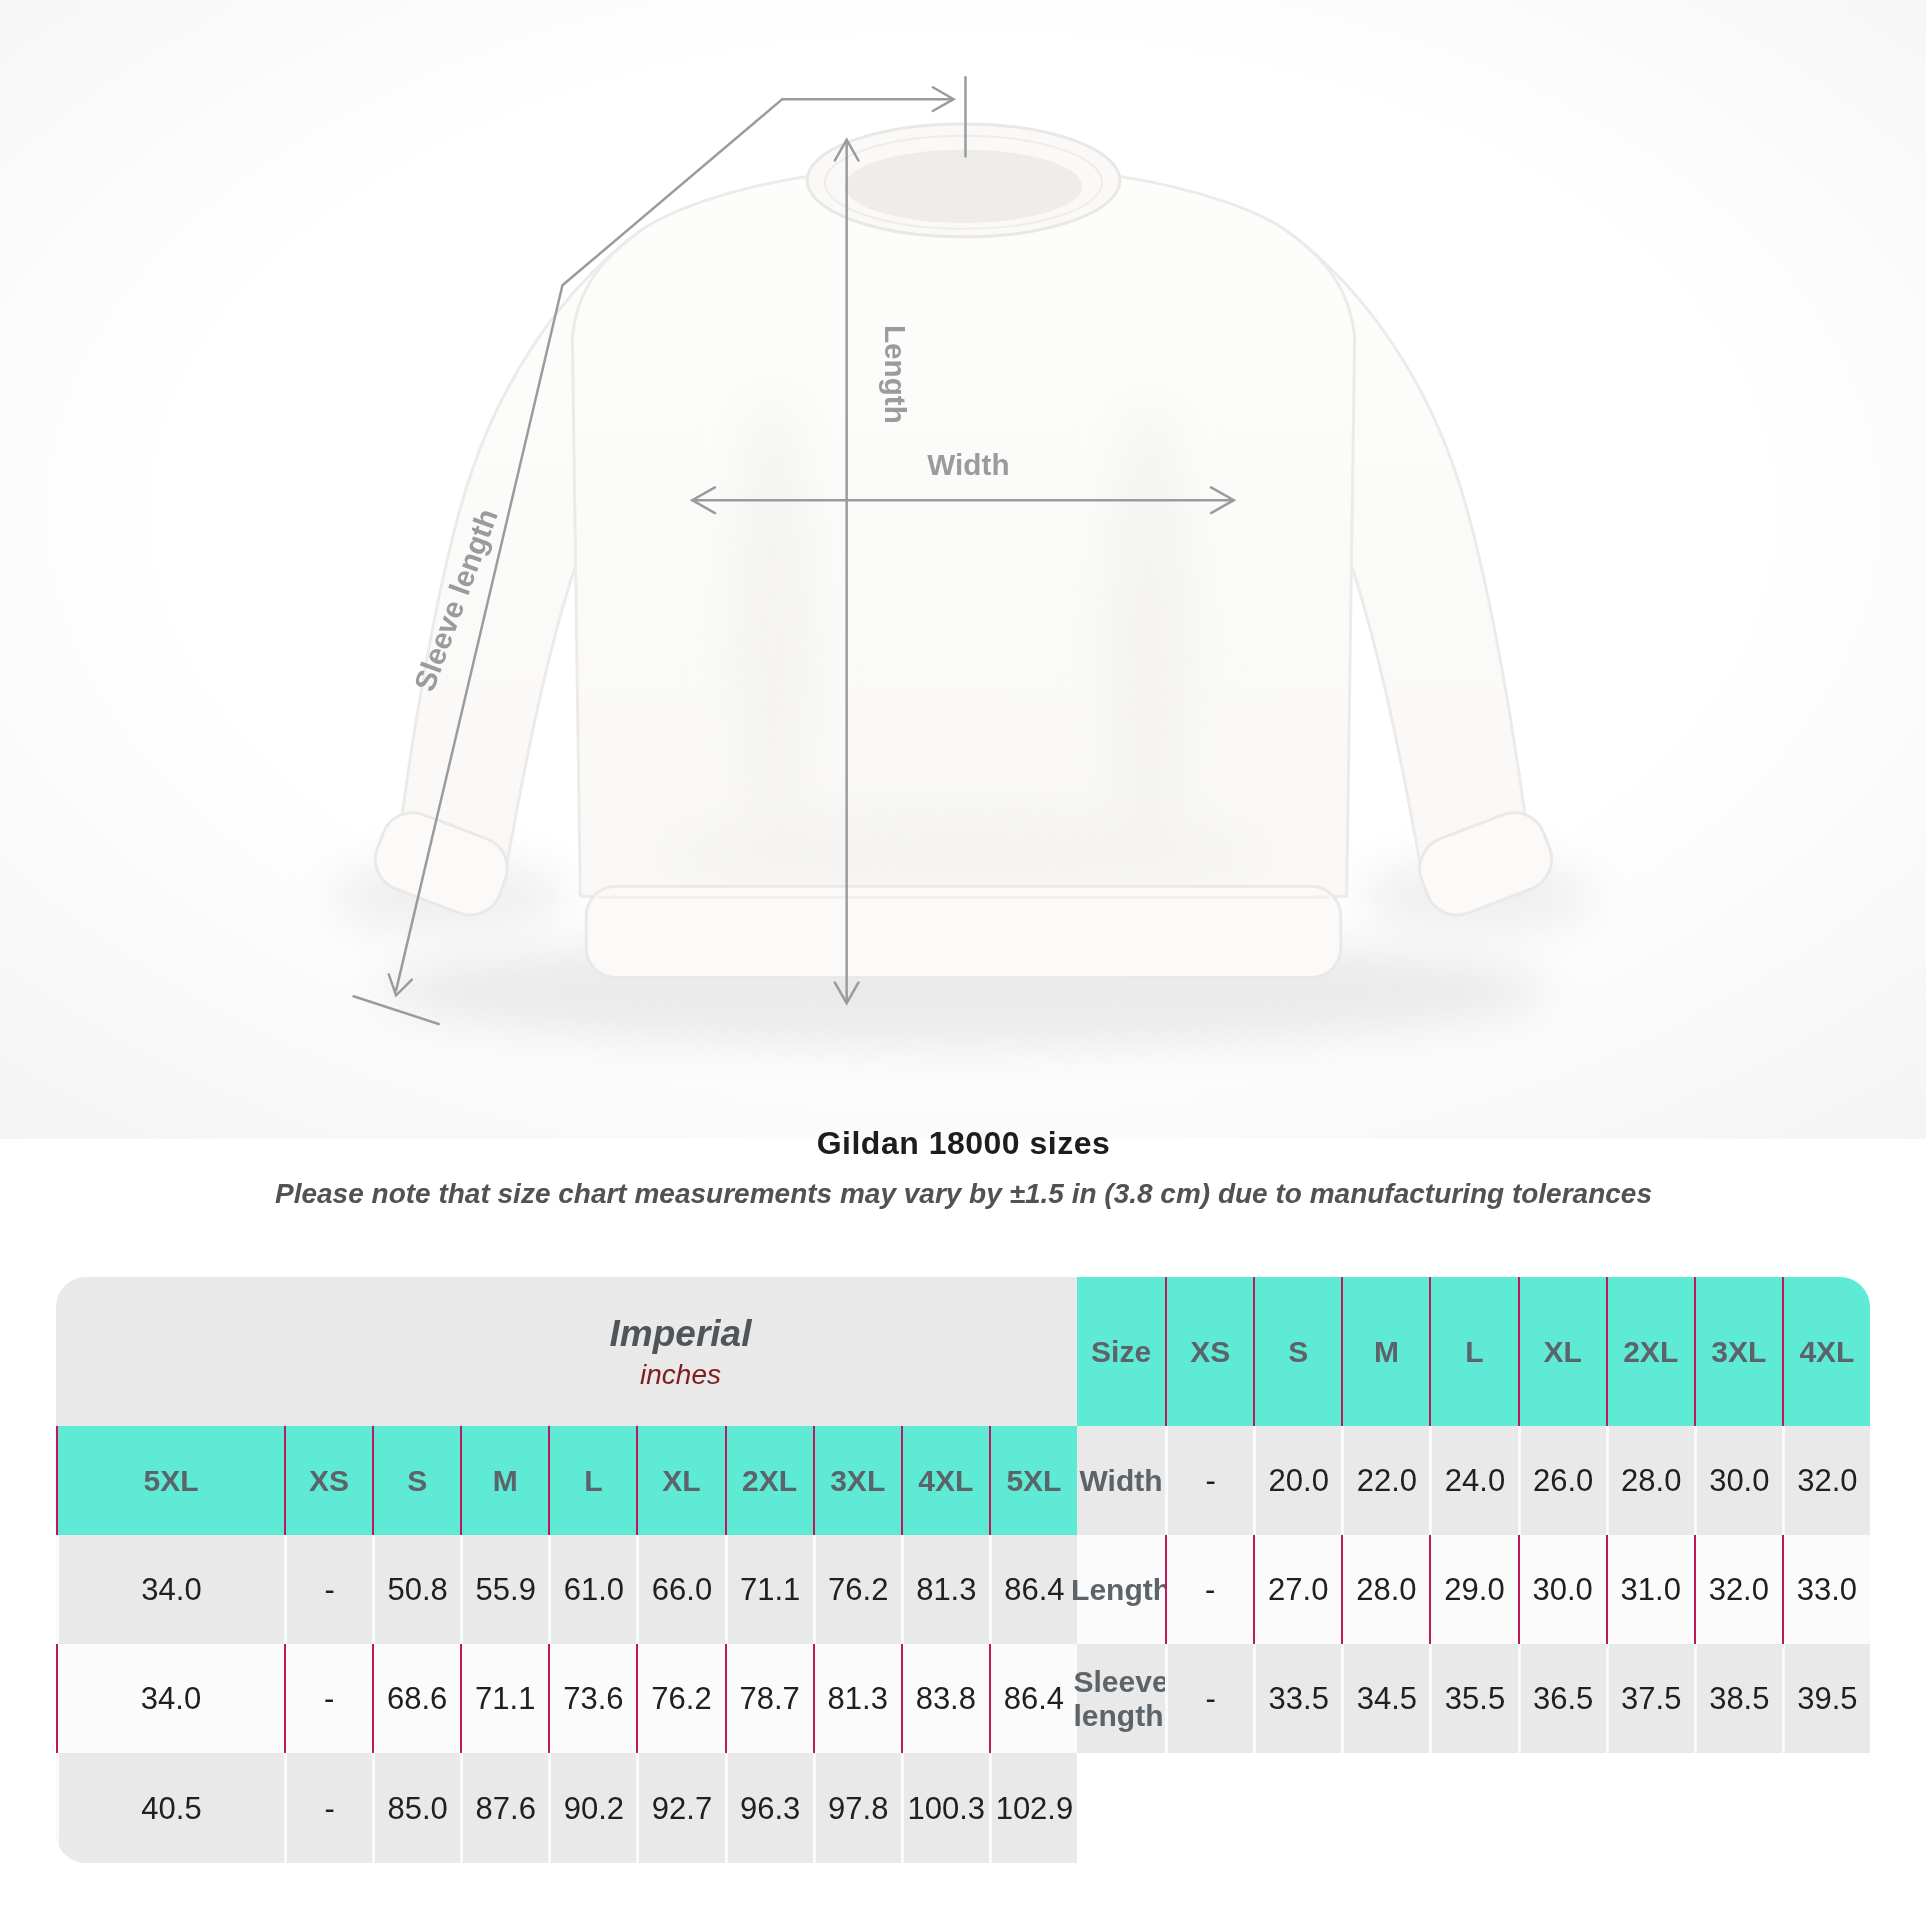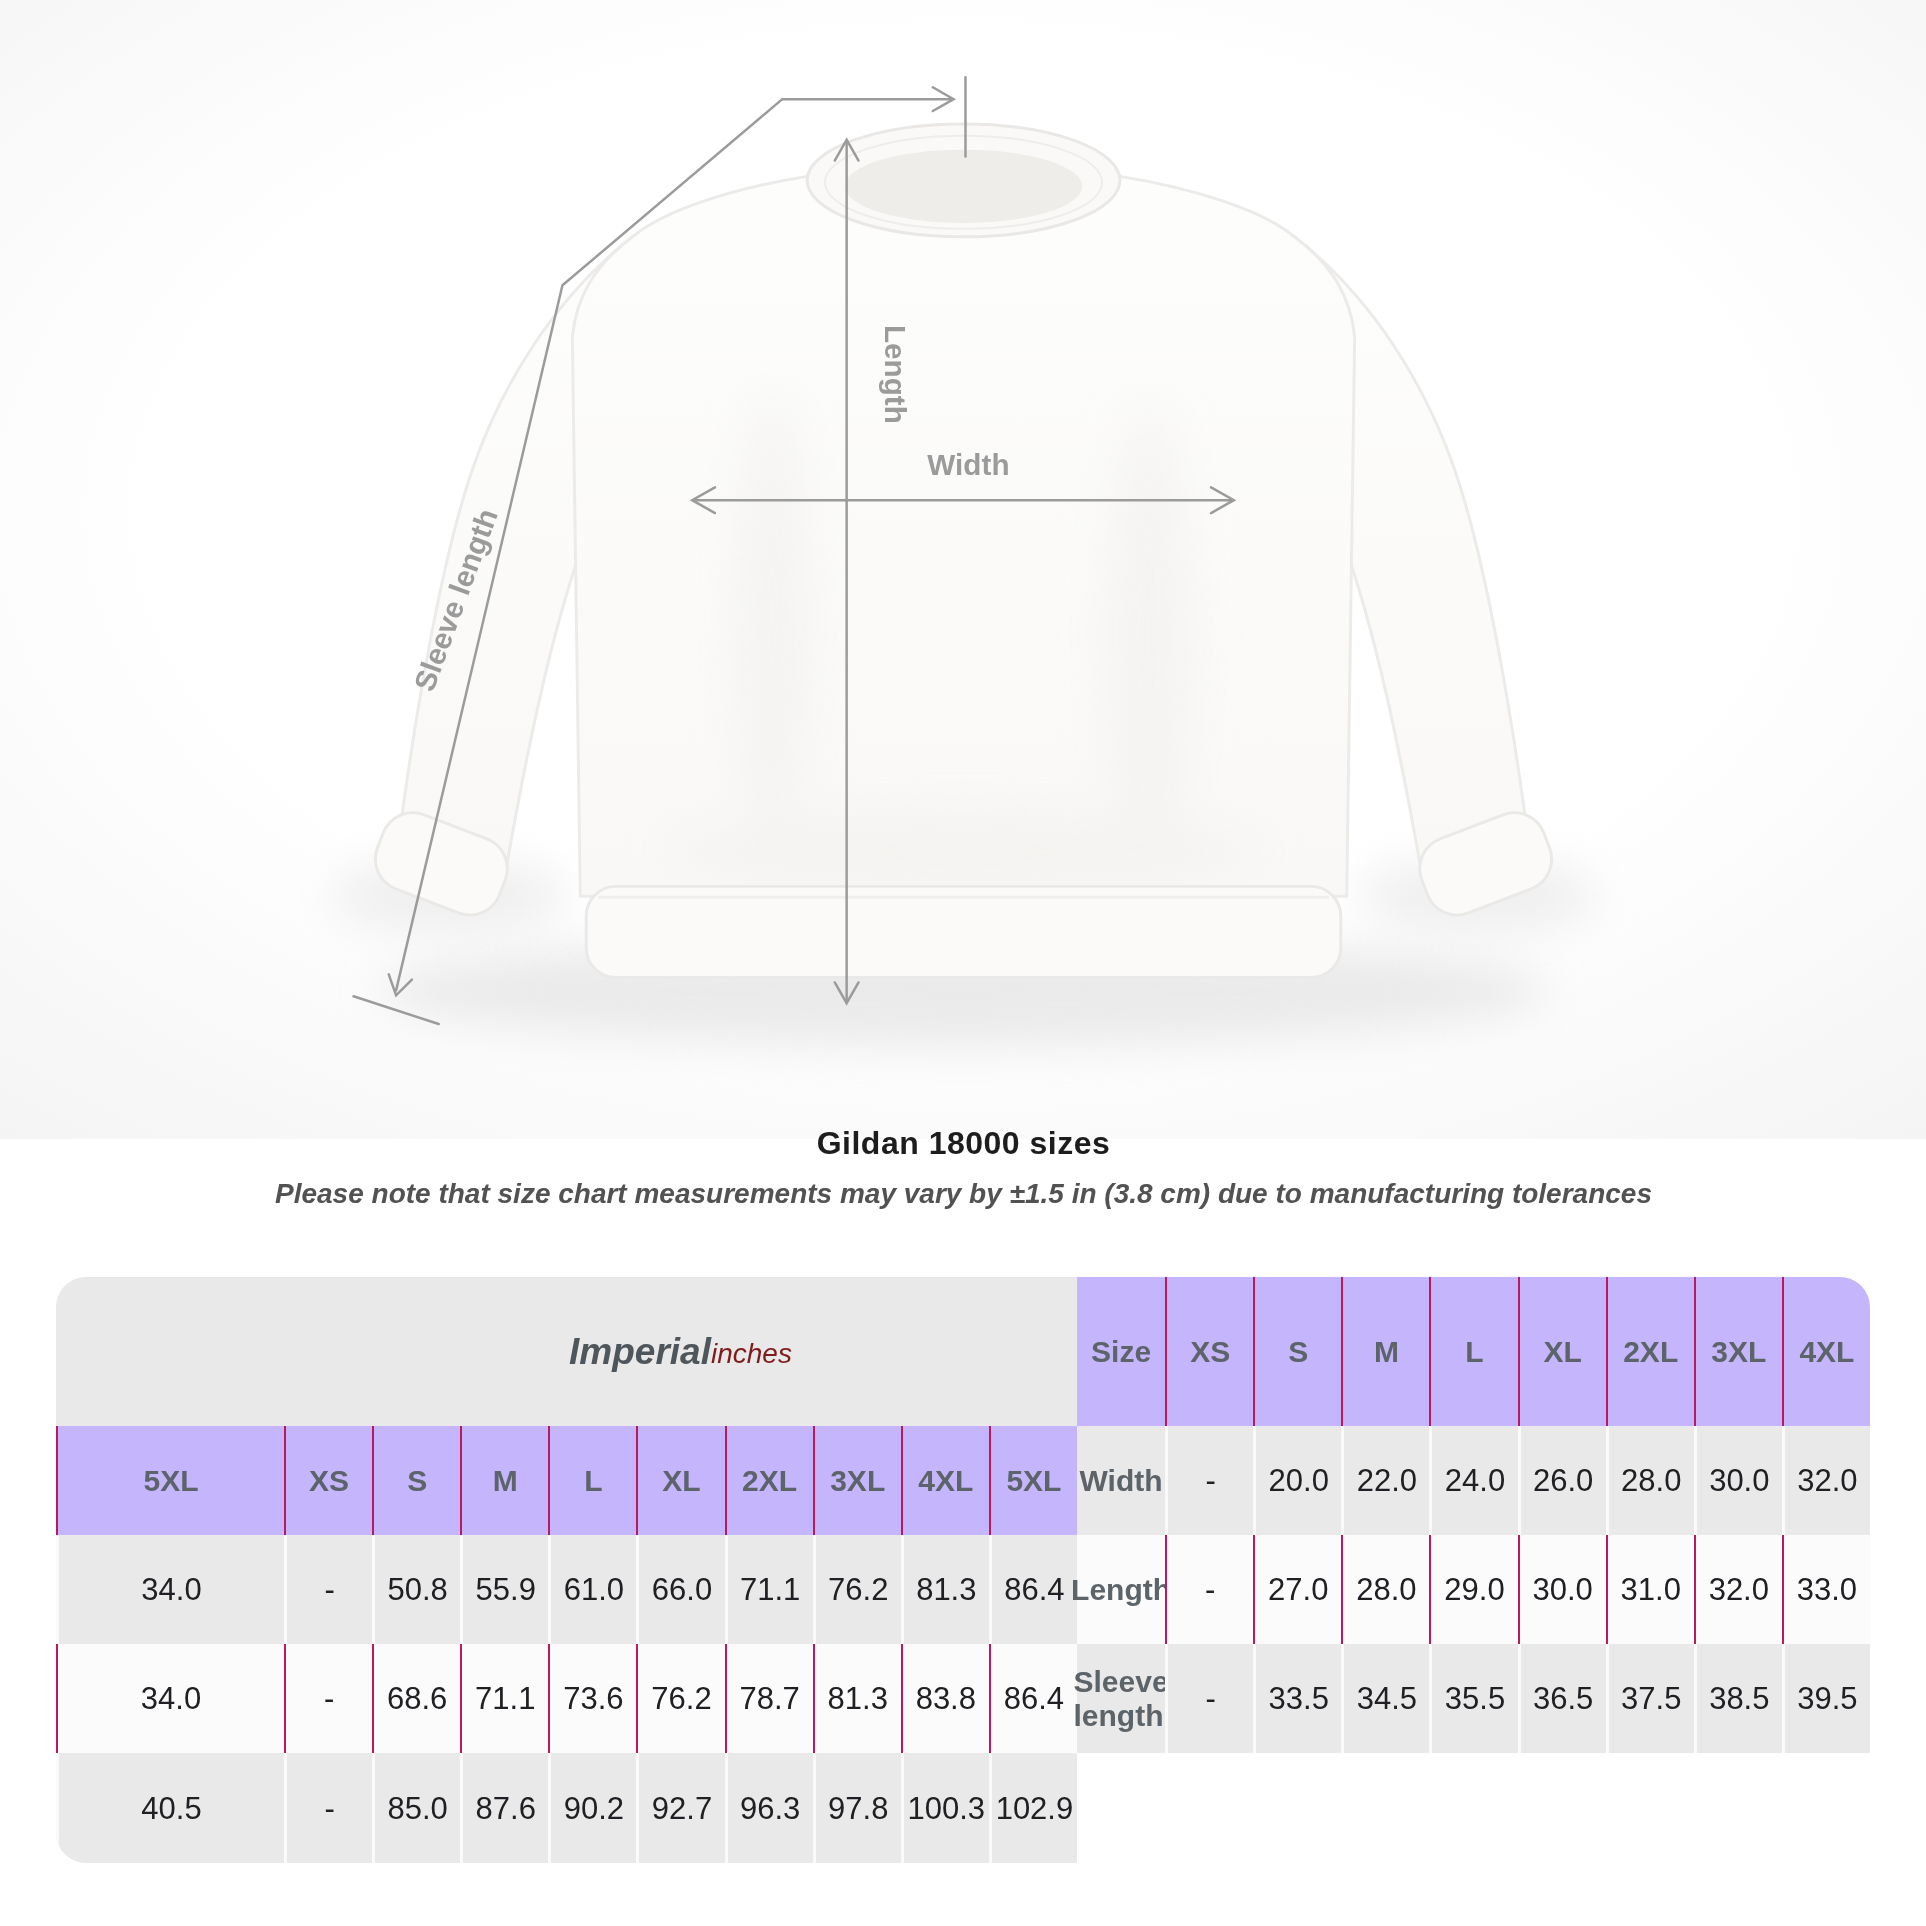--- a/index.html
+++ b/index.html
@@ -14,25 +14,25 @@
   .title{margin:0;font-size:32px;font-weight:bold;color:#1d1d1d;letter-spacing:0.5px;}
   .subtitle{margin:16px 0 0 0;font-size:28px;font-style:italic;color:#525252;font-weight:bold;}
 
   
   .size-table{position:absolute;left:56px;top:1277px;width:1814px;height:586px;
               border-radius:30px;overflow:hidden;display:grid;
               grid-template-columns:228px repeat(18,1fr);
               grid-template-rows:149px 109px 109px 109px 111px;}
   .cell{display:flex;align-items:center;justify-content:center;min-width:0;}
   .band{background:#e9e9e9;}
-  .group{grid-column:span 9;flex-direction:row;}
+  .group{grid-column:span 9;flex-direction:column;}
   .group-metric{border-left:3px solid rgba(255,255,255,.65);}
   .group-name{font-size:37px;font-weight:bold;font-style:italic;color:#4e565c;}
   .group-unit{font-size:28px;font-style:italic;color:#7f1d1d;margin-top:4px;}
-  .head{background:#c4b5fd;font-size:30px;font-weight:bold;color:#5c646a;}
+  .head{background:#5eead4;font-size:30px;font-weight:bold;color:#5c646a;}
   .gray-row{background:#e9e9e9;}
   .white-row{background:#fbfbfb;}
   .rowlab{font-size:30px;font-weight:bold;color:#5c646a;}
   .val{font-size:31px;color:#202024;}
   .sl{border-left:2px solid #be185d;}   
   .sw{border-left:3px solid #fafafa;}   
 </style>
 </head>
 <body>
 

